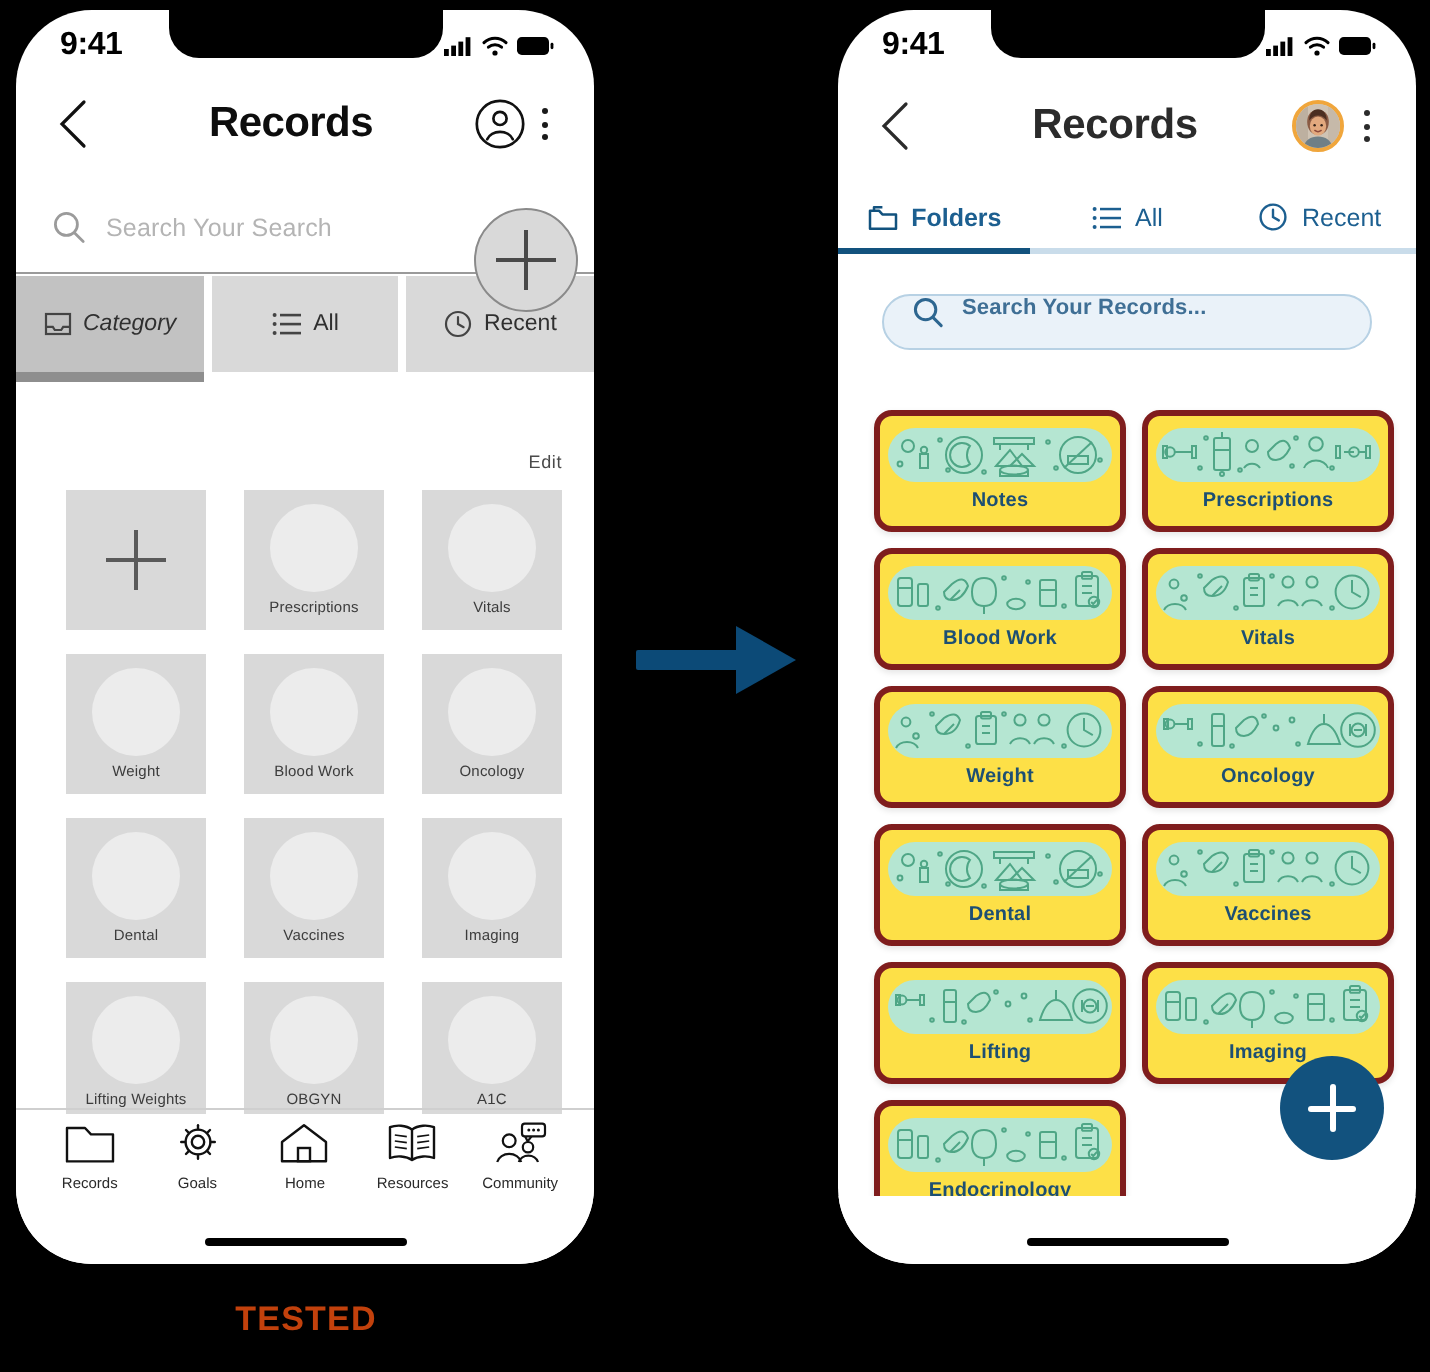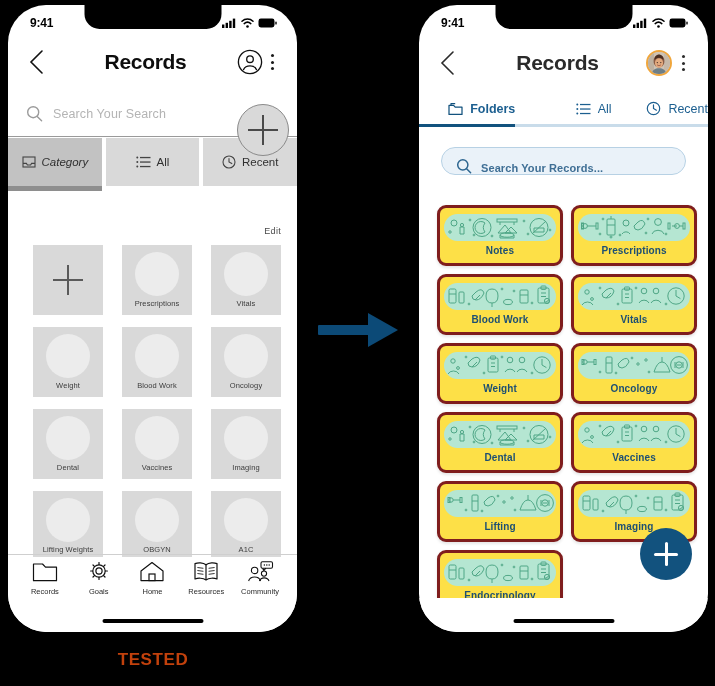--- a/index.html
+++ b/index.html
@@ -27,21 +27,21 @@
     background: #000000;
     border-bottom-left-radius: 15px; border-bottom-right-radius: 15px;
     z-index: 40;
   }
 
   .statusbar {
     position: absolute; top: 0; left: 0; right: 0; height: 30px;
     display: flex; align-items: center; justify-content: space-between;
     padding: 6px 20px 0 22px; z-index: 30;
   }
-  .status-time { font-size: 12px; font-weight: bold; color: #000; letter-spacing: -0.2px; }
+  .status-time { font-size: 16px; font-weight: bold; color: #000; letter-spacing: -0.2px; }
   .status-icons { display: flex; align-items: center; gap: 4px; }
 
   .homebar {
     position: absolute; bottom: 9px; left: 50%; transform: translateX(-50%);
     width: 101px; height: 4.5px; border-radius: 3px; background: #000;
     z-index: 30;
   }
 
   
   .lf-header {
@@ -142,33 +142,33 @@
   .rt-kebab { width: 14px; height: 24px; flex:0 0 auto; display:flex; flex-direction:column;
               align-items:center; justify-content:center; gap:3.5px; margin-left: 4px;}
   .rt-kebab i { width: 3px; height: 3px; border-radius: 50%; background: #2b2b2b; display:block;}
 
   .rt-tabs {
     position: absolute; top: 88px; left: 0; right: 0; height: 34px;
     display: flex; align-items: center;
     border-bottom: 3px solid #c9dcea;
   }
   .rt-tab {
-    flex: 1; display: flex; align-items: center; justify-content: flex-end; gap: 7px;
+    flex: 1; display: flex; align-items: center; justify-content: center; gap: 7px;
     height: 100%; position: relative; font-size: 12.5px; color: var(--brandtext);
   }
   .rt-tab.active { font-weight: bold; }
   .rt-tab.active::after {
     content: ""; position: absolute; left: 0; right: 0; bottom: -3px; height: 3px;
     background: var(--brand);
   }
 
   .rt-search {
     position: absolute; top: 142px; left: 22px; right: 22px; height: 28px;
     background: #eaf2f9; border: 1px solid #b7d1e4; border-radius: 16px;
-    display: flex; align-items: flex-end; padding-left: 14px; gap: 9px;
+    display: flex; align-items: flex-start; padding-left: 14px; gap: 9px;
   }
   .rt-search-ph { font-size: 11px; font-weight: bold; color: #3f6f95; letter-spacing: 0.1px; }
 
   .rt-grid {
     position: absolute; top: 200px; left: 18px; right: 14px;
     display: grid; grid-template-columns: repeat(2, 126px);
     column-gap: 8px; row-gap: 8px;
   }
   .fcard {
     width: 126px; height: 61px; background: #fde047;

